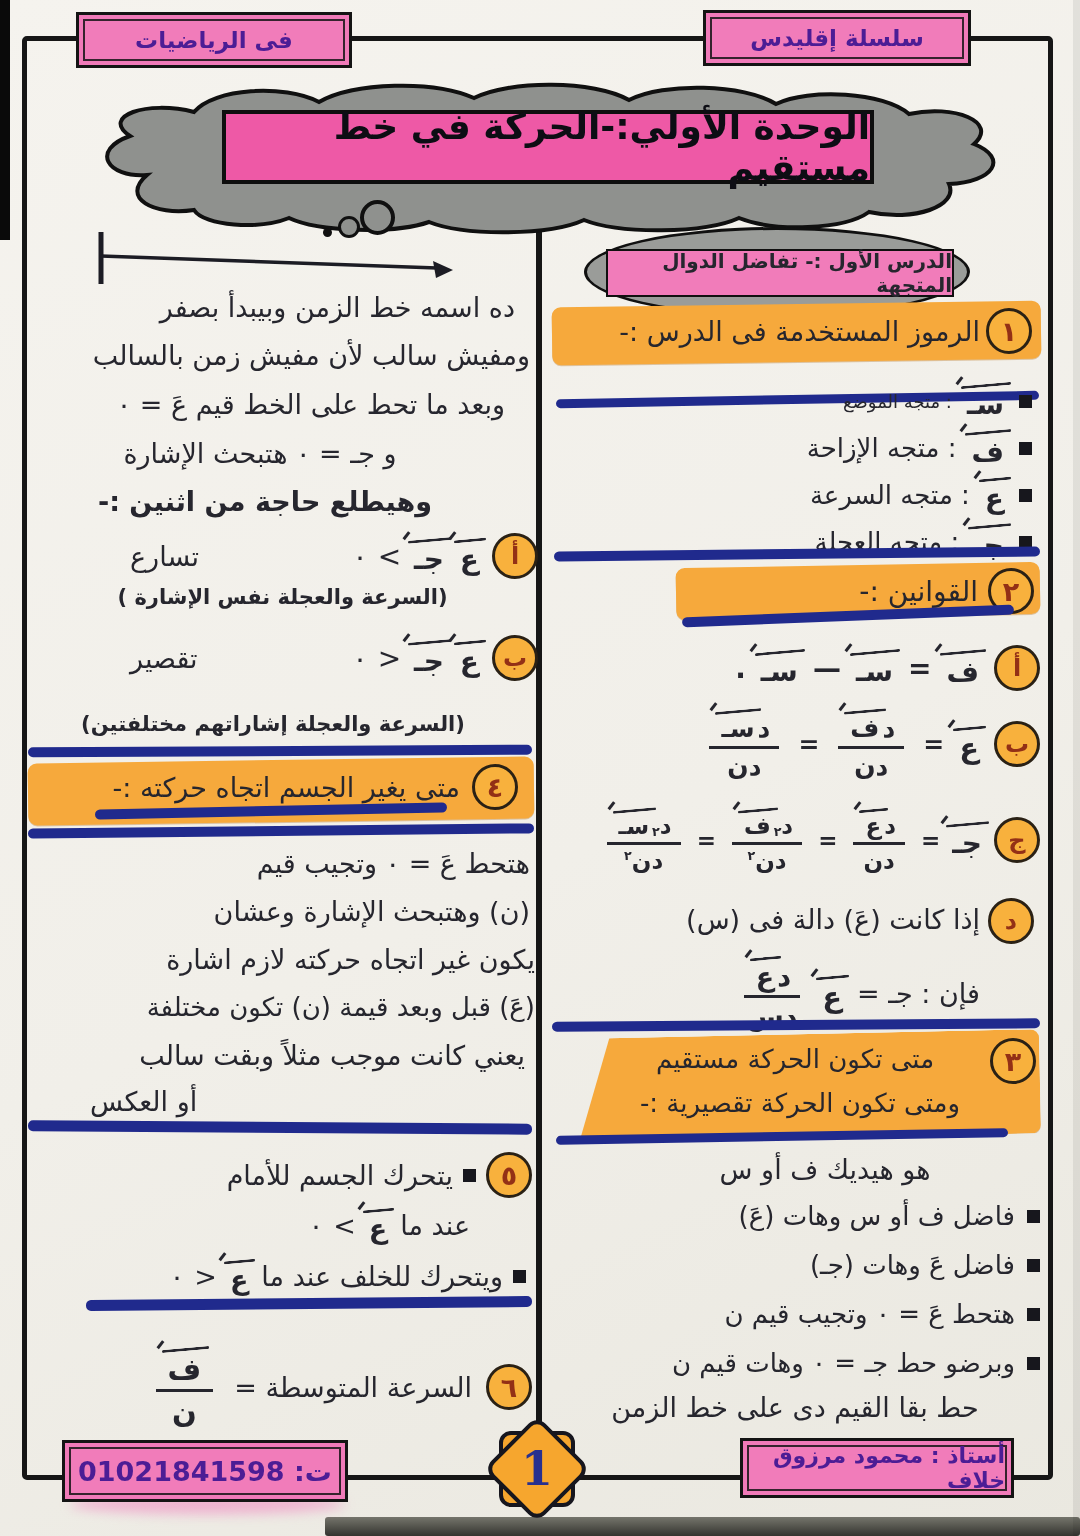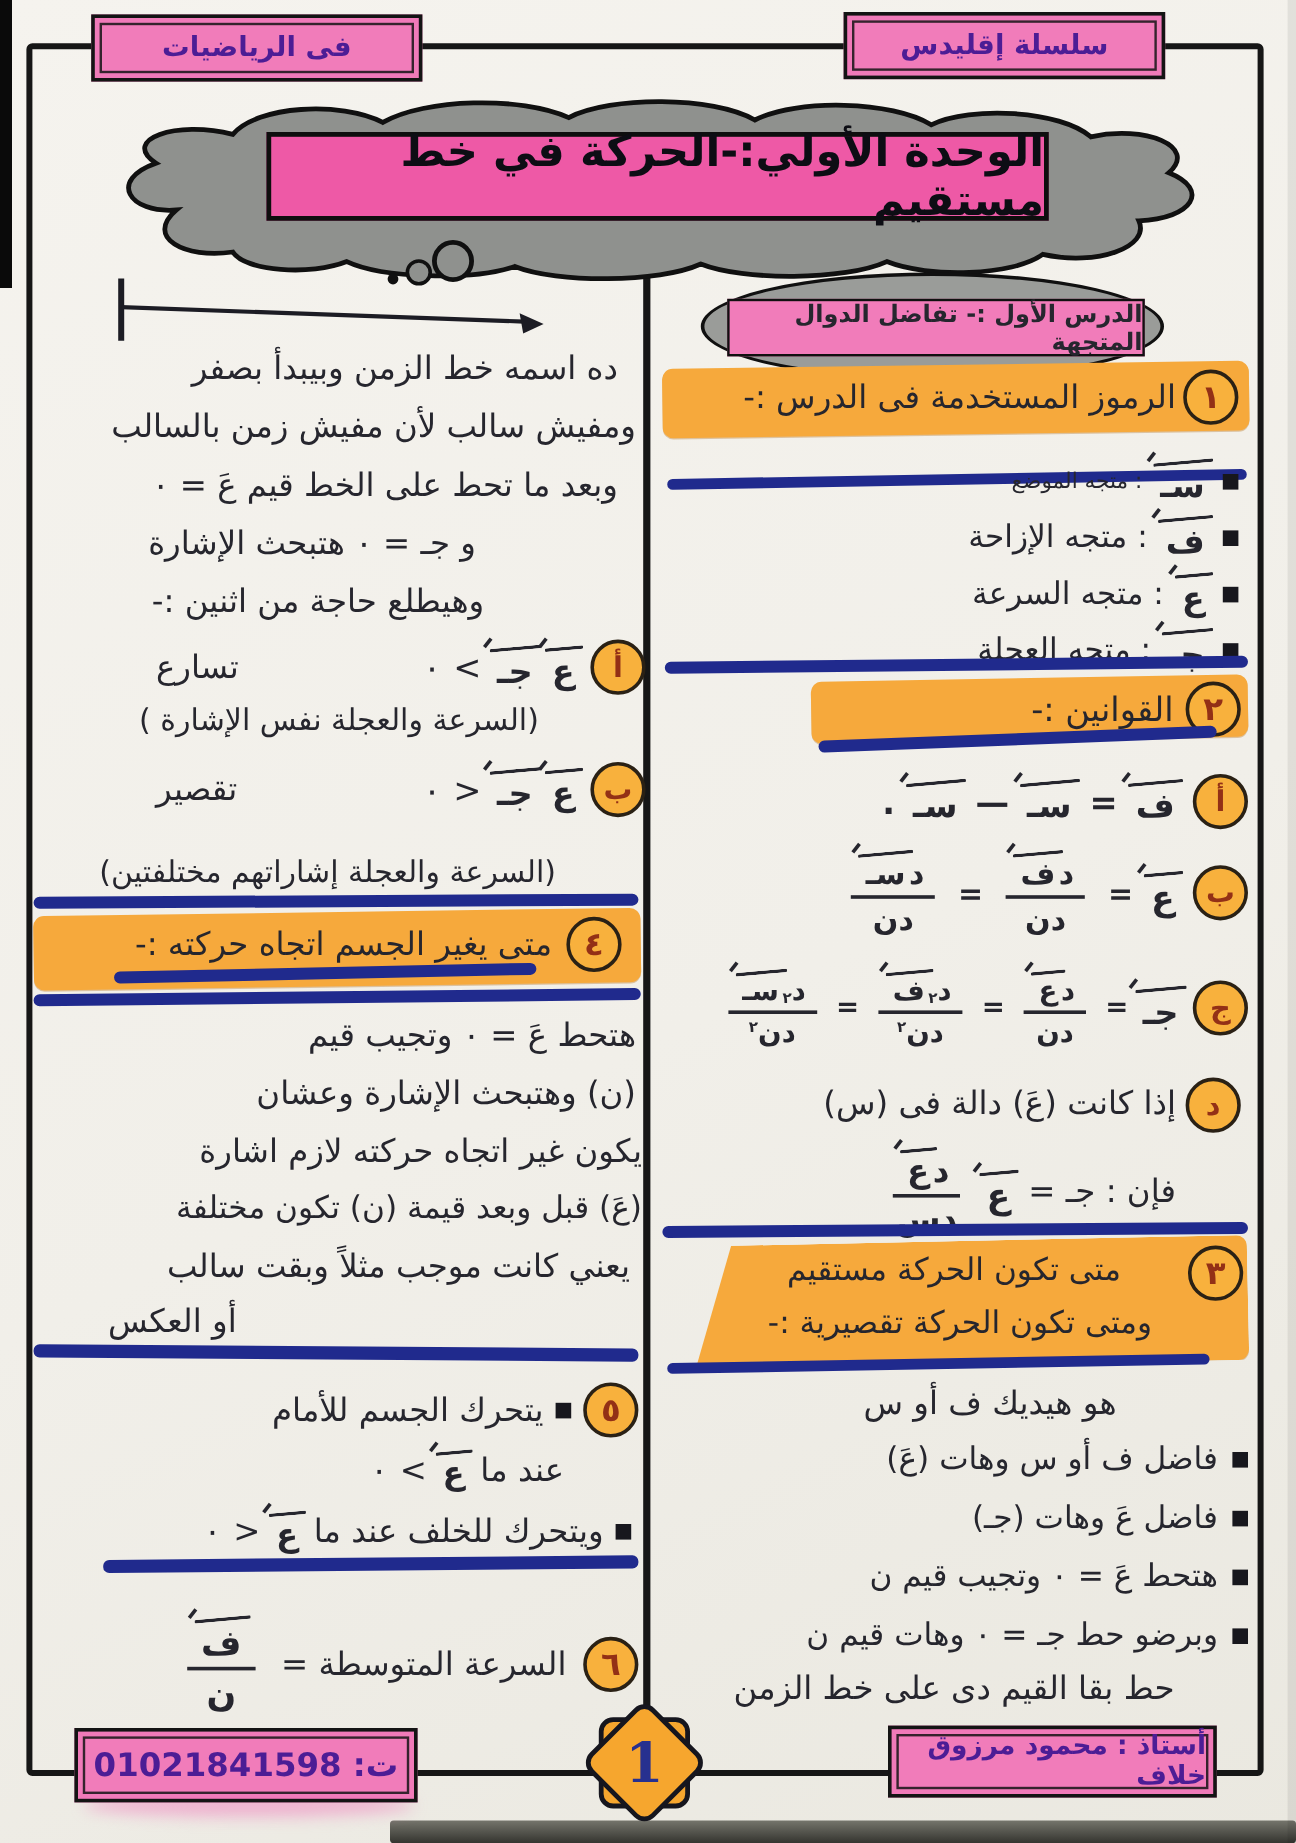--- a/index.html
+++ b/index.html
@@ -31,21 +31,21 @@
                border-radius:2px;transform:skewY(-5deg);}
   .vec::after{content:"";position:absolute;top:-2px;left:-7px;width:9px;height:9px;
               border-left:3px solid #26262e;transform:rotate(38deg);}
   
   .frac{display:inline-flex;flex-direction:column;align-items:center;vertical-align:middle;margin:0 7px;}
   .frac .num{padding:0 9px 3px;border-bottom:3.5px solid #26262e;display:flex;align-items:flex-end;direction:rtl;}
   .frac .den{padding-top:3px;direction:rtl;}
   .sup{font-size:0.55em;vertical-align:super;font-weight:bold;}
   .fxrow{display:flex;align-items:center;direction:rtl;gap:12px;}
   .law-font{font-size:28px;font-weight:bold;}
-  .note{font-size:25px;text-align:center;}
+  .note{font-size:21px;text-align:center;font-weight:bold;}
   .line{white-space:nowrap;}
 </style>
 </head>
 <body>
 
 <div class="page">
 
   <div class="abs" style="left:0;top:0;width:10px;height:240px;background:#0a0a0a;"></div>
   <div class="abs" style="left:325px;top:1517px;width:755px;height:19px;background:linear-gradient(#75756c,#34342f);border-radius:3px;"></div>
   <div class="abs" style="right:0;top:0;width:7px;height:1536px;background:rgba(0,0,0,.07);"></div>
@@ -221,23 +221,23 @@
   <div class="abs hw rtl line" style="left:560px;top:1392px;width:470px;font-size:27px;text-align:center;">حط بقا القيم دى على خط الزمن</div>
 
   <svg class="abs" style="left:85px;top:226px;" width="386" height="66" viewBox="0 0 386 66">
     <line x1="16" y1="6" x2="16" y2="58" stroke="#1c1c24" stroke-width="5"></line>
     <line x1="16" y1="30" x2="352" y2="42" stroke="#1c1c24" stroke-width="3.5"></line>
     <path d="M368 44 l-20 -9 l3 17 z" fill="#1c1c24"></path>
   </svg>
 
   <div class="abs hw rtl line" style="left:35px;top:292px;width:480px;font-size:27px;text-align:right;">ده اسمه خط الزمن وبيبدأ بصفر</div>
   <div class="abs hw rtl line" style="left:35px;top:340px;width:495px;font-size:27px;text-align:right;">ومفيش سالب لأن مفيش زمن بالسالب</div>
-  <div class="abs hw rtl line" style="left:35px;top:389px;width:480px;font-size:27px;text-align:right;">وبعد ما تحط على الخط قيم عَ = ٠</div>
+  <div class="abs hw rtl line" style="left:25px;top:389px;width:480px;font-size:27px;text-align:right;">وبعد ما تحط على الخط قيم عَ = ٠</div>
   <div class="abs hw rtl line" style="left:35px;top:438px;width:450px;font-size:27px;text-align:center;">و جـ = ٠ هتبحث الإشارة</div>
-  <div class="abs hw rtl line" style="left:35px;top:486px;width:460px;font-size:27px;text-align:center;">وهيطلع حاجة من اثنين :-</div>
+  <div class="abs hw rtl line" style="left:35px;top:486px;width:460px;font-size:27px;text-align:center;font-weight:bold;">وهيطلع حاجة من اثنين :-</div>
 
   <div class="abs fxrow" style="left:130px;top:528px;width:408px;height:56px;font-size:28px;justify-content:space-between;">
     <span class="fxrow" style="gap:10px;">
       <span class="ocirc" style="font-size:24px;">أ</span>
       <span class="vec">ع</span>
       <span class="vec">جـ</span>
       <span>&gt;</span>
       <span>٠</span>
     </span>
     <span class="hw" style="font-size:27px;">تسارع</span>

